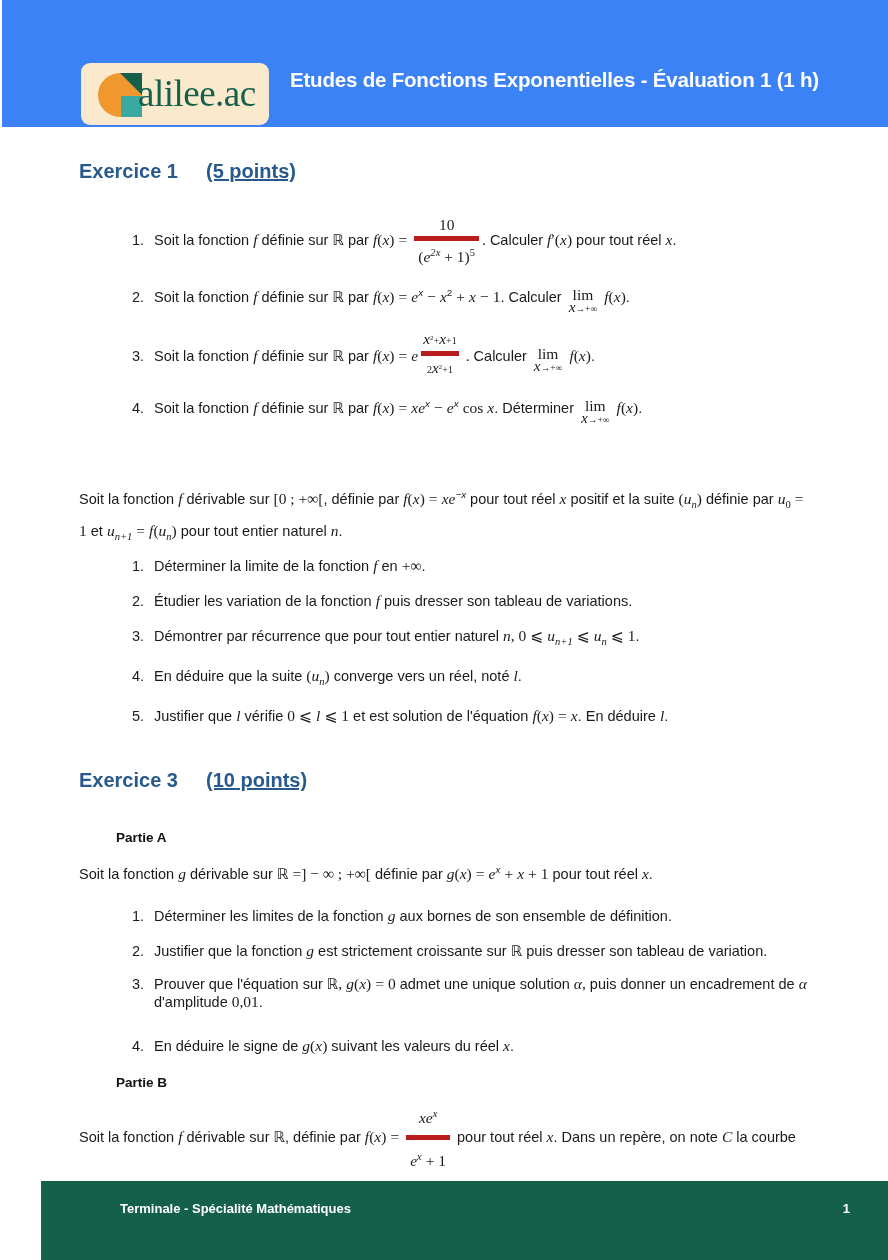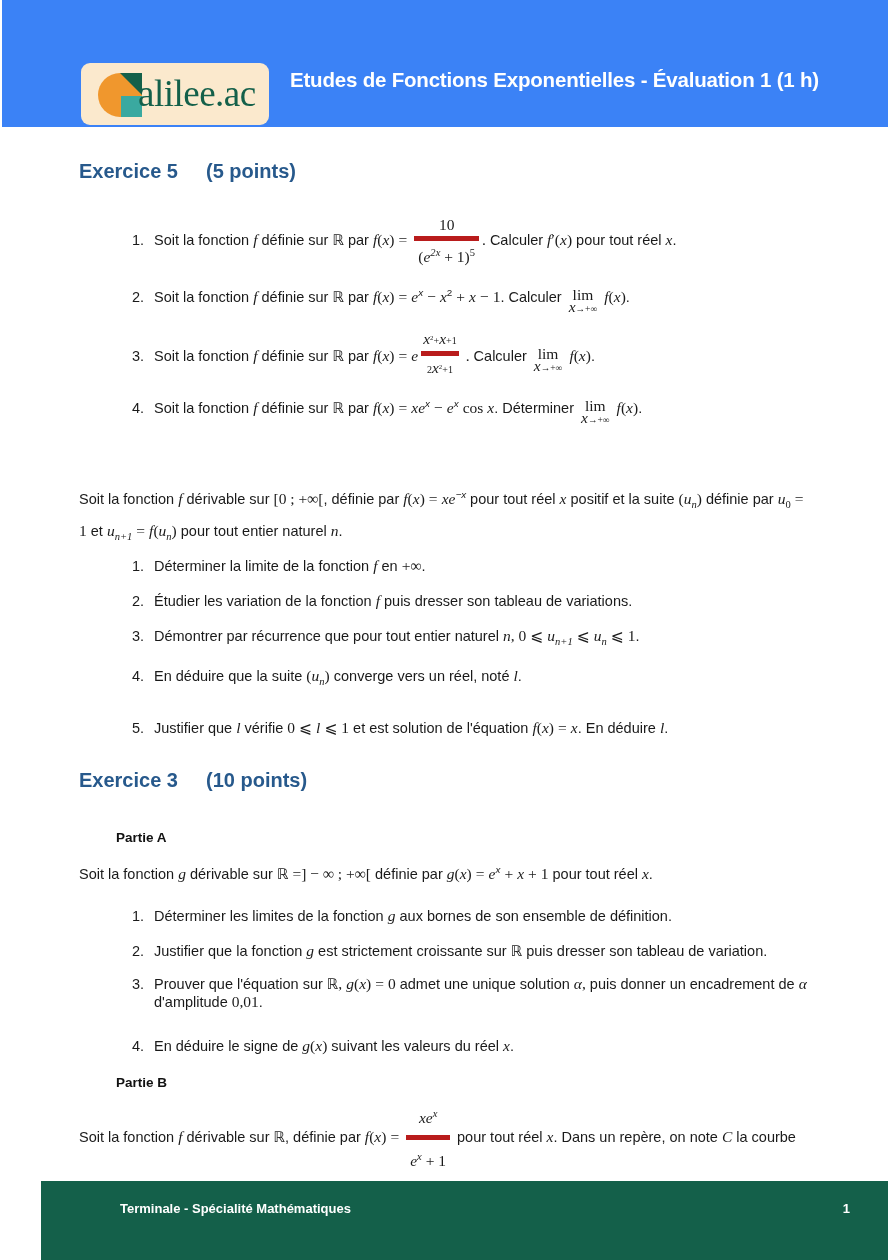--- a/index.html
+++ b/index.html
@@ -117,21 +117,21 @@
     width: 888px;
     height: 1054px;
   }
   .ex-heading {
     position: absolute;
     font-size: 20px;
     font-weight: bold;
     color: #27598c;
     white-space: nowrap;
   }
-  .ex-heading .pts { margin-left: 28px; }
+  .ex-heading .pts { margin-left: 28px; text-decoration: underline; }
 
   .part-heading {
     position: absolute;
     font-size: 13.5px;
     font-weight: bold;
     color: #111111;
     margin-left: 37px;
   }
   .para {
     position: absolute;
@@ -225,21 +225,21 @@
       <div class="logo-sq"></div>
     </div>
     <div class="logo-word">alilee.ac</div>
   </div>
   <div class="header-title">Etudes de Fonctions Exponentielles - Évaluation 1 (1 h)</div>
 </div>
 
 <div class="content">
 
   <div class="ex-heading" style="left:79px; top:33px;">
-    <span>Exercice 5</span><span class="pts">(5 points)</span>
+    <span>Exercice 1</span><span class="pts">(5 points)</span>
   </div>
 
   <ol class="qlist" style="left:122px; top:88px; width:700px;">
     <li style="margin-bottom:14px;">
       Soit la fonction <span class="m">f</span> définie sur <span class="bb">ℝ</span> par <span class="m">f</span><span class="mr">(</span><span class="m">x</span><span class="mr">)</span> <span class="mr">=</span>
       <span class="frac">
         <span class="num">10</span>
         <span class="den">(<span class="m">e</span><sup class="e">2x</sup> + 1)<sup class="er">5</sup></span>
       </span><span class="mr">.</span> Calculer <span class="m">f</span><span class="mr">′(</span><span class="m">x</span><span class="mr">)</span> pour tout réel <span class="m">x</span>.
     </li>
@@ -268,21 +268,21 @@
   <ol class="qlist" style="left:122px; top:428px; width:700px;">
     <li style="margin-bottom:13px;">
       Déterminer la limite de la fonction <span class="m">f</span> en <span class="mr">+∞</span>.
     </li>
     <li style="margin-bottom:13px;">
       Étudier les variation de la fonction <span class="m">f</span> puis dresser son tableau de variations.
     </li>
     <li style="margin-bottom:13px;">
       Démontrer par récurrence que pour tout entier naturel <span class="m">n</span><span class="mr">, 0</span> <span class="mr">⩽</span> <span class="m">u<sub class="s">n+1</sub></span> <span class="mr">⩽</span> <span class="m">u<sub class="s">n</sub></span> <span class="mr">⩽ 1</span>.
     </li>
-    <li style="margin-bottom:25px;">
+    <li style="margin-bottom:13px;">
       En déduire que la suite <span class="mr">(</span><span class="m">u<sub class="s">n</sub></span><span class="mr">)</span> converge vers un réel, noté <span class="m">l</span>.
     </li>
     <li>
       Justifier que <span class="m">l</span> vérifie <span class="mr">0</span> <span class="mr">⩽</span> <span class="m">l</span> <span class="mr">⩽ 1</span> et est solution de l'équation <span class="m">f</span><span class="mr">(</span><span class="m">x</span><span class="mr">)</span> <span class="mr">=</span> <span class="m">x</span>. En déduire <span class="m">l</span>.
     </li>
   </ol>
 
   <div class="ex-heading" style="left:79px; top:642px;">
     <span>Exercice 3</span><span class="pts">(10 points)</span>
   </div>

